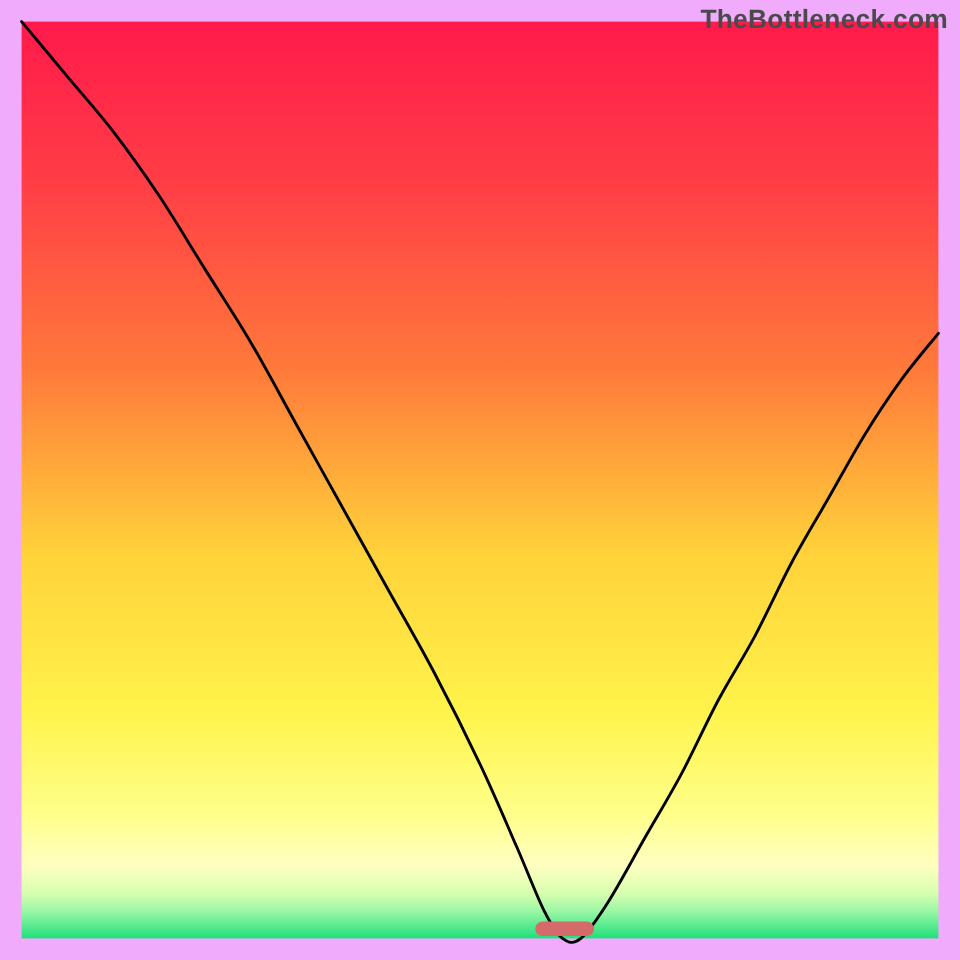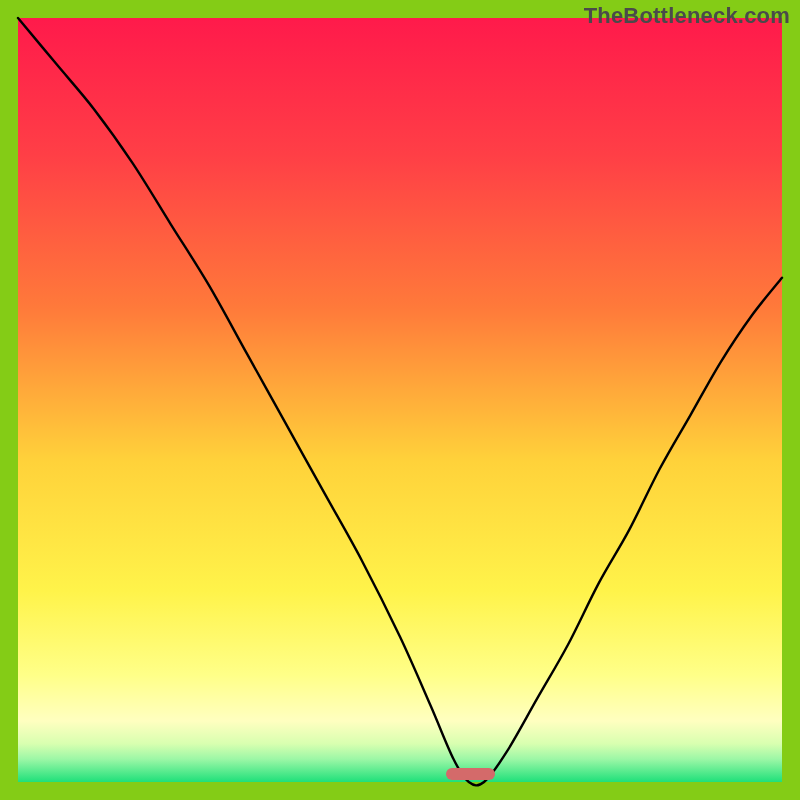--- a/index.html
+++ b/index.html
@@ -8,21 +8,21 @@
     width: 800px;
     height: 800px;
     background: #000;
     overflow: hidden;
     font-family: Arial, Helvetica, sans-serif;
   }
   .frame {
     position: relative;
     width: 800px;
     height: 800px;
-    background: #84cc16;
+    background: #f0abfc;
   }
   .plot-area {
     position: absolute;
     left: 18px;
     top: 18px;
     width: 764px;
     height: 764px;
     
   }
   .watermark {

